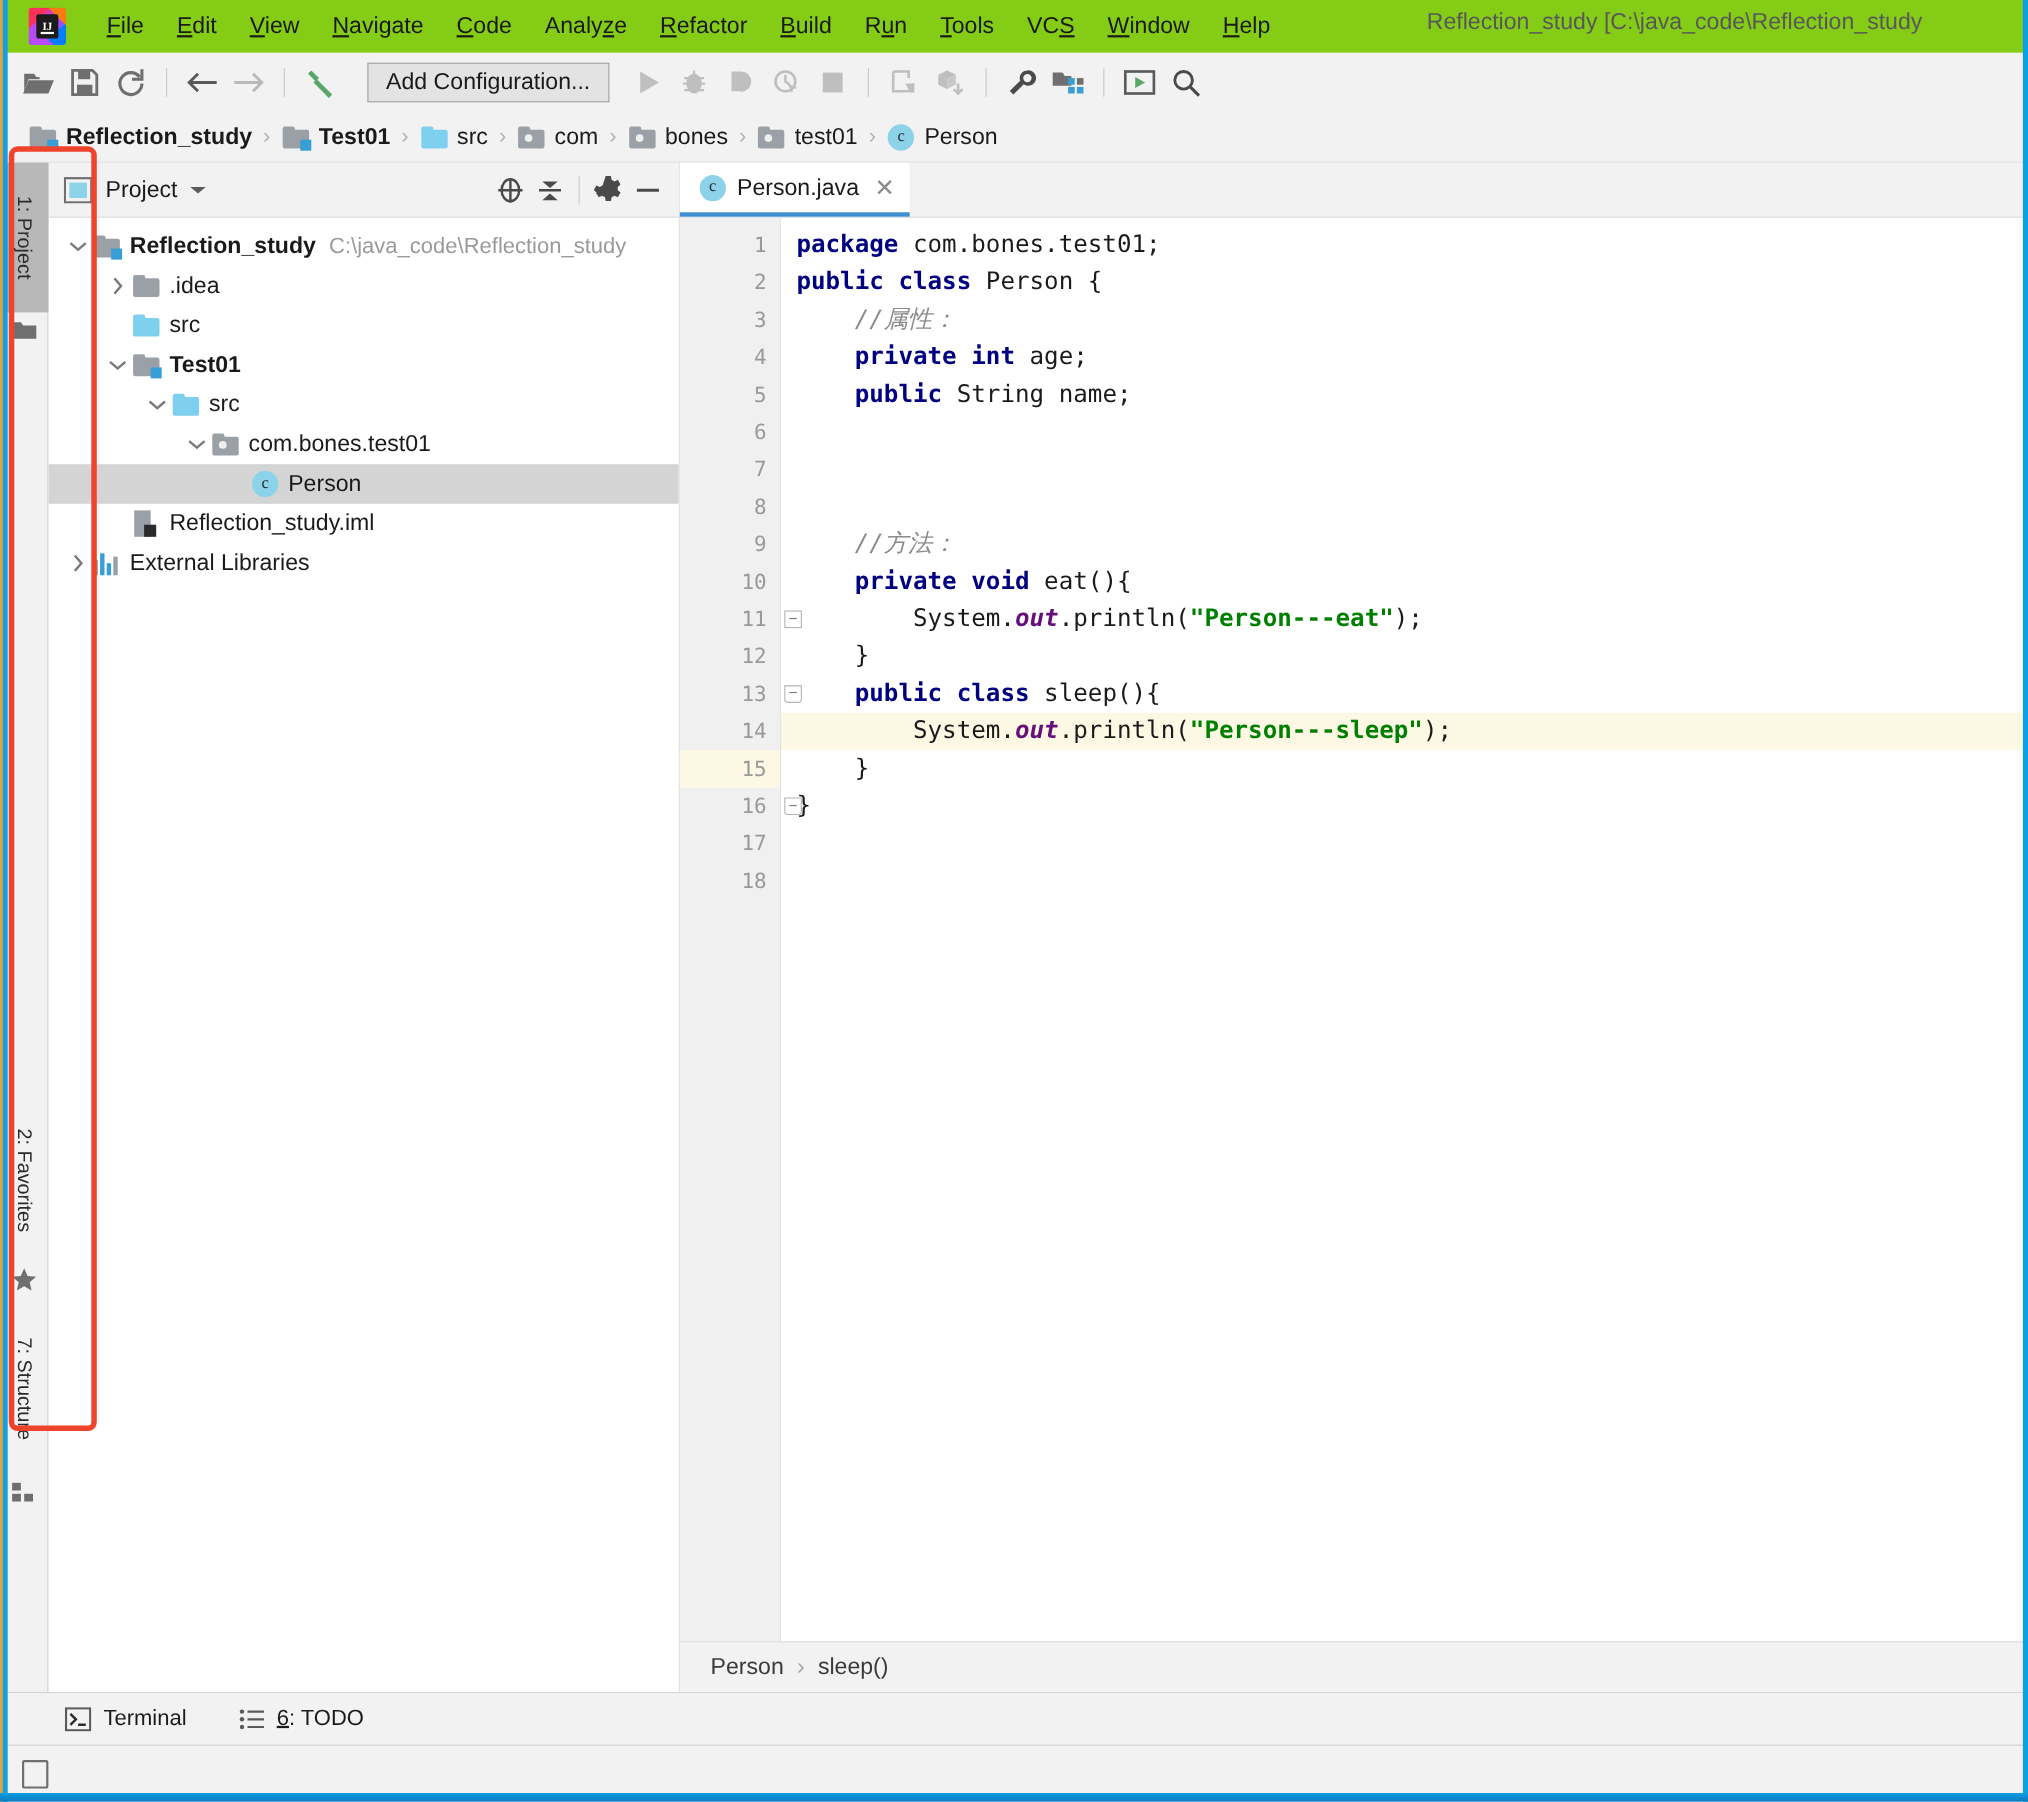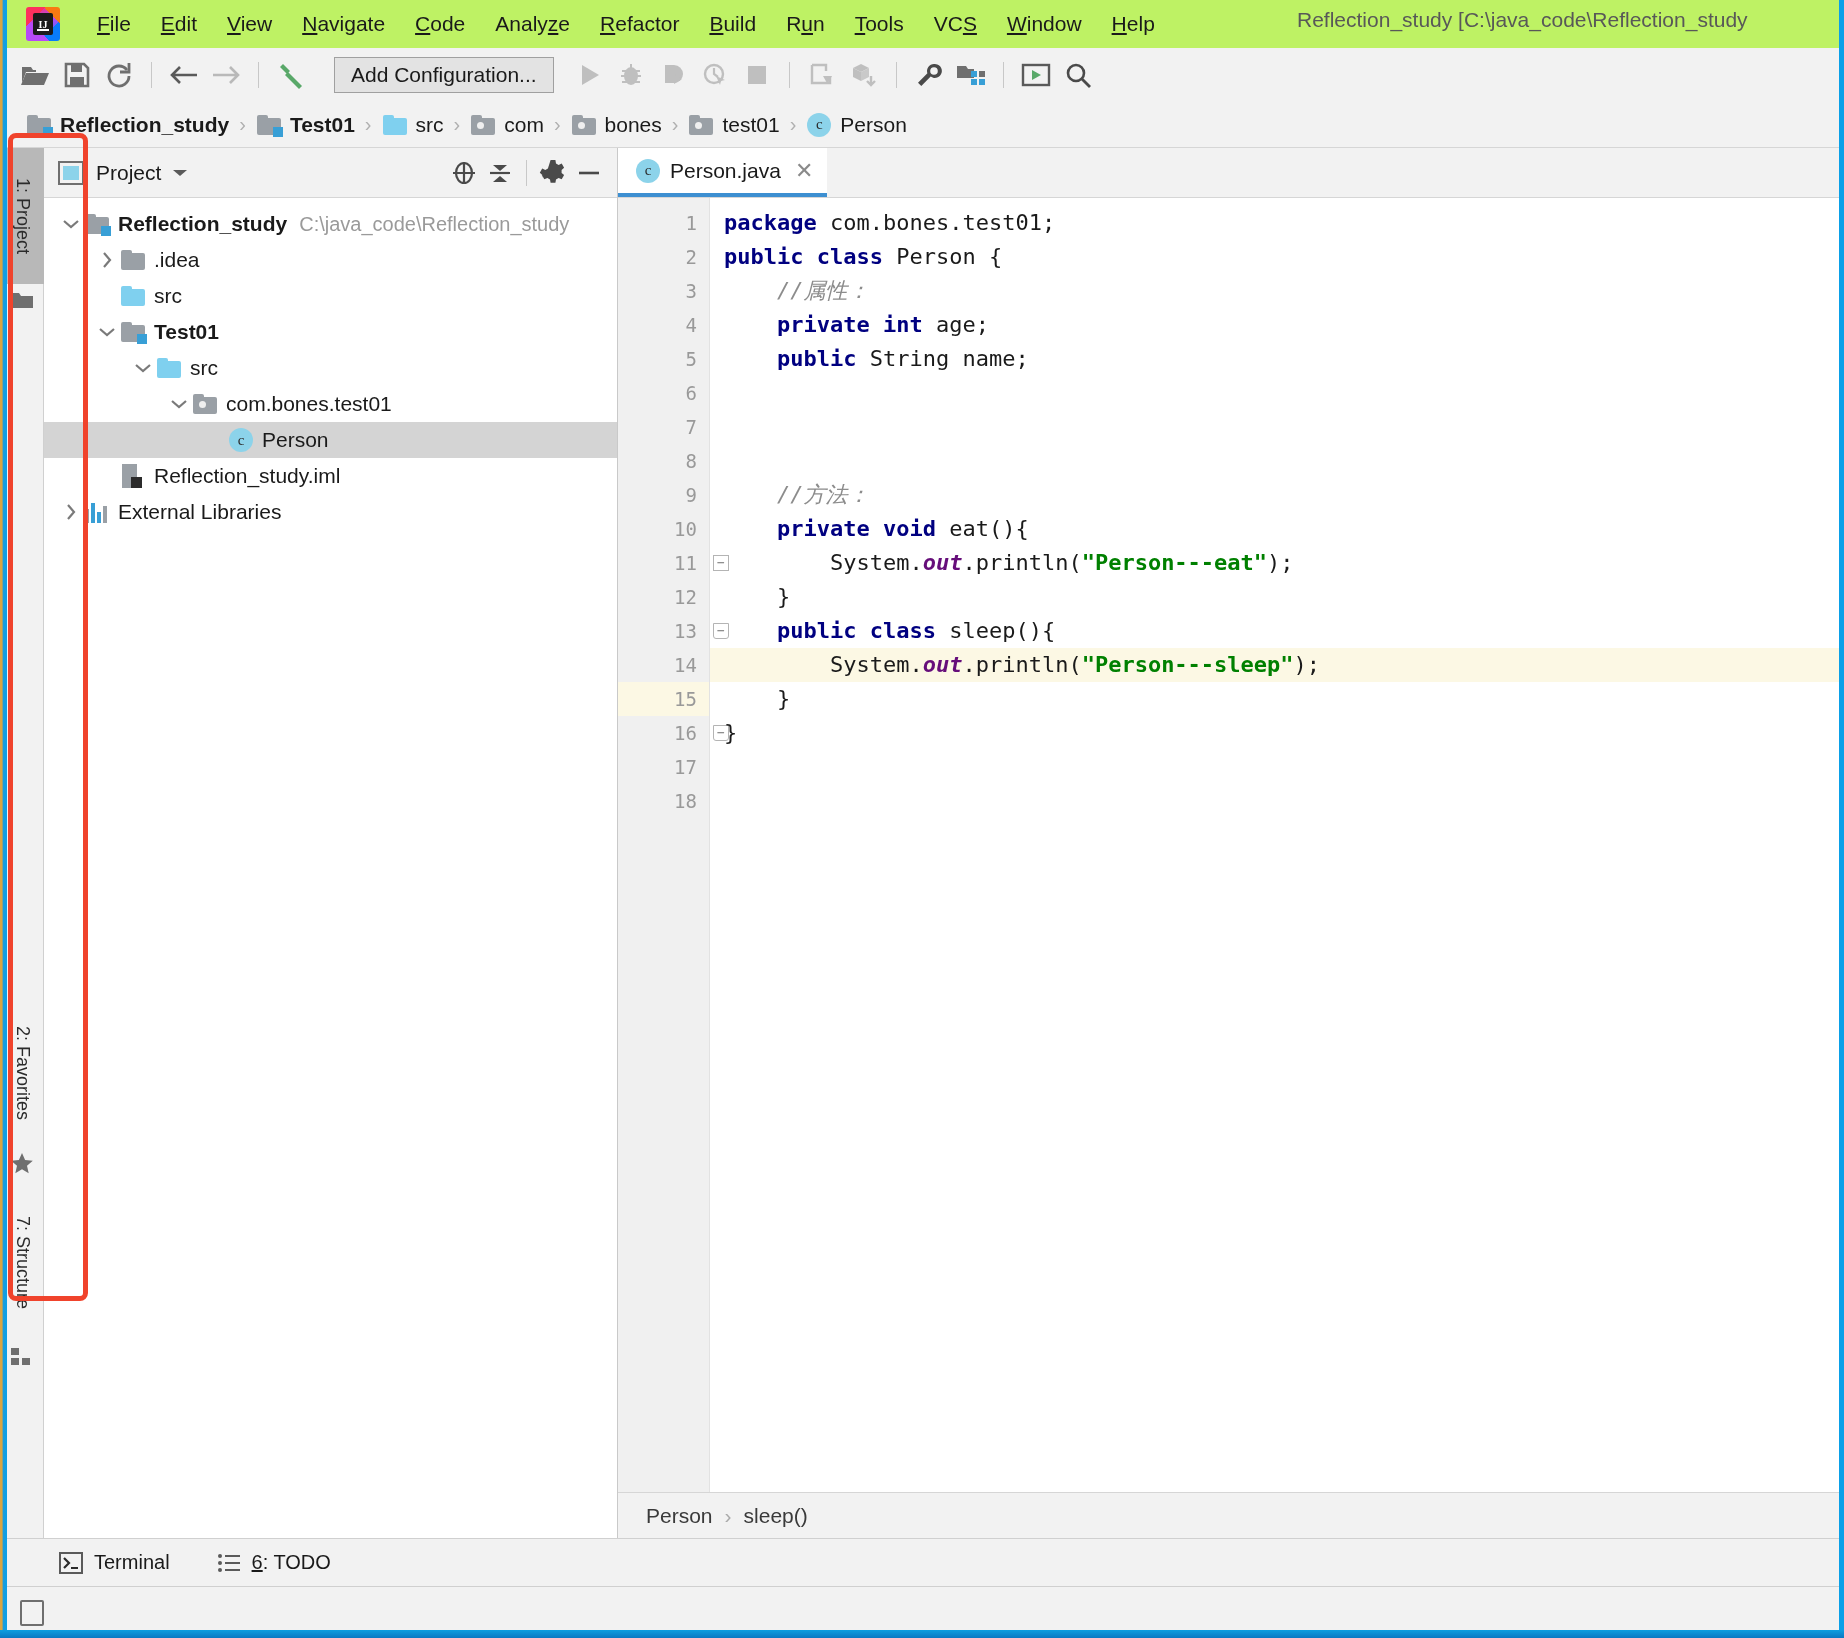--- a/index.html
+++ b/index.html
@@ -28,21 +28,21 @@
     z-index: 40;
   }
   .win-right-edge {
     position: absolute; right: 0; top: 0; width: 5px; height: 1638px;
     background: #0aa0e8; z-index: 40;
   }
 
   
   .menubar {
     height: 48px; display: flex; align-items: center;
-    padding-left: 14px; background: #bef264;
+    padding-left: 14px; background: #84cc16;
     position: relative; flex: none;
   }
   .ij-logo {
     width: 34px; height: 34px; margin-right: 22px; margin-left: 12px;
     position: relative; flex: none;
   }
   .ij-logo .sq {
     position: absolute; inset: 0;
     background:
       linear-gradient(135deg, #fe315d 0%, #fe315d 28%, transparent 28%),

